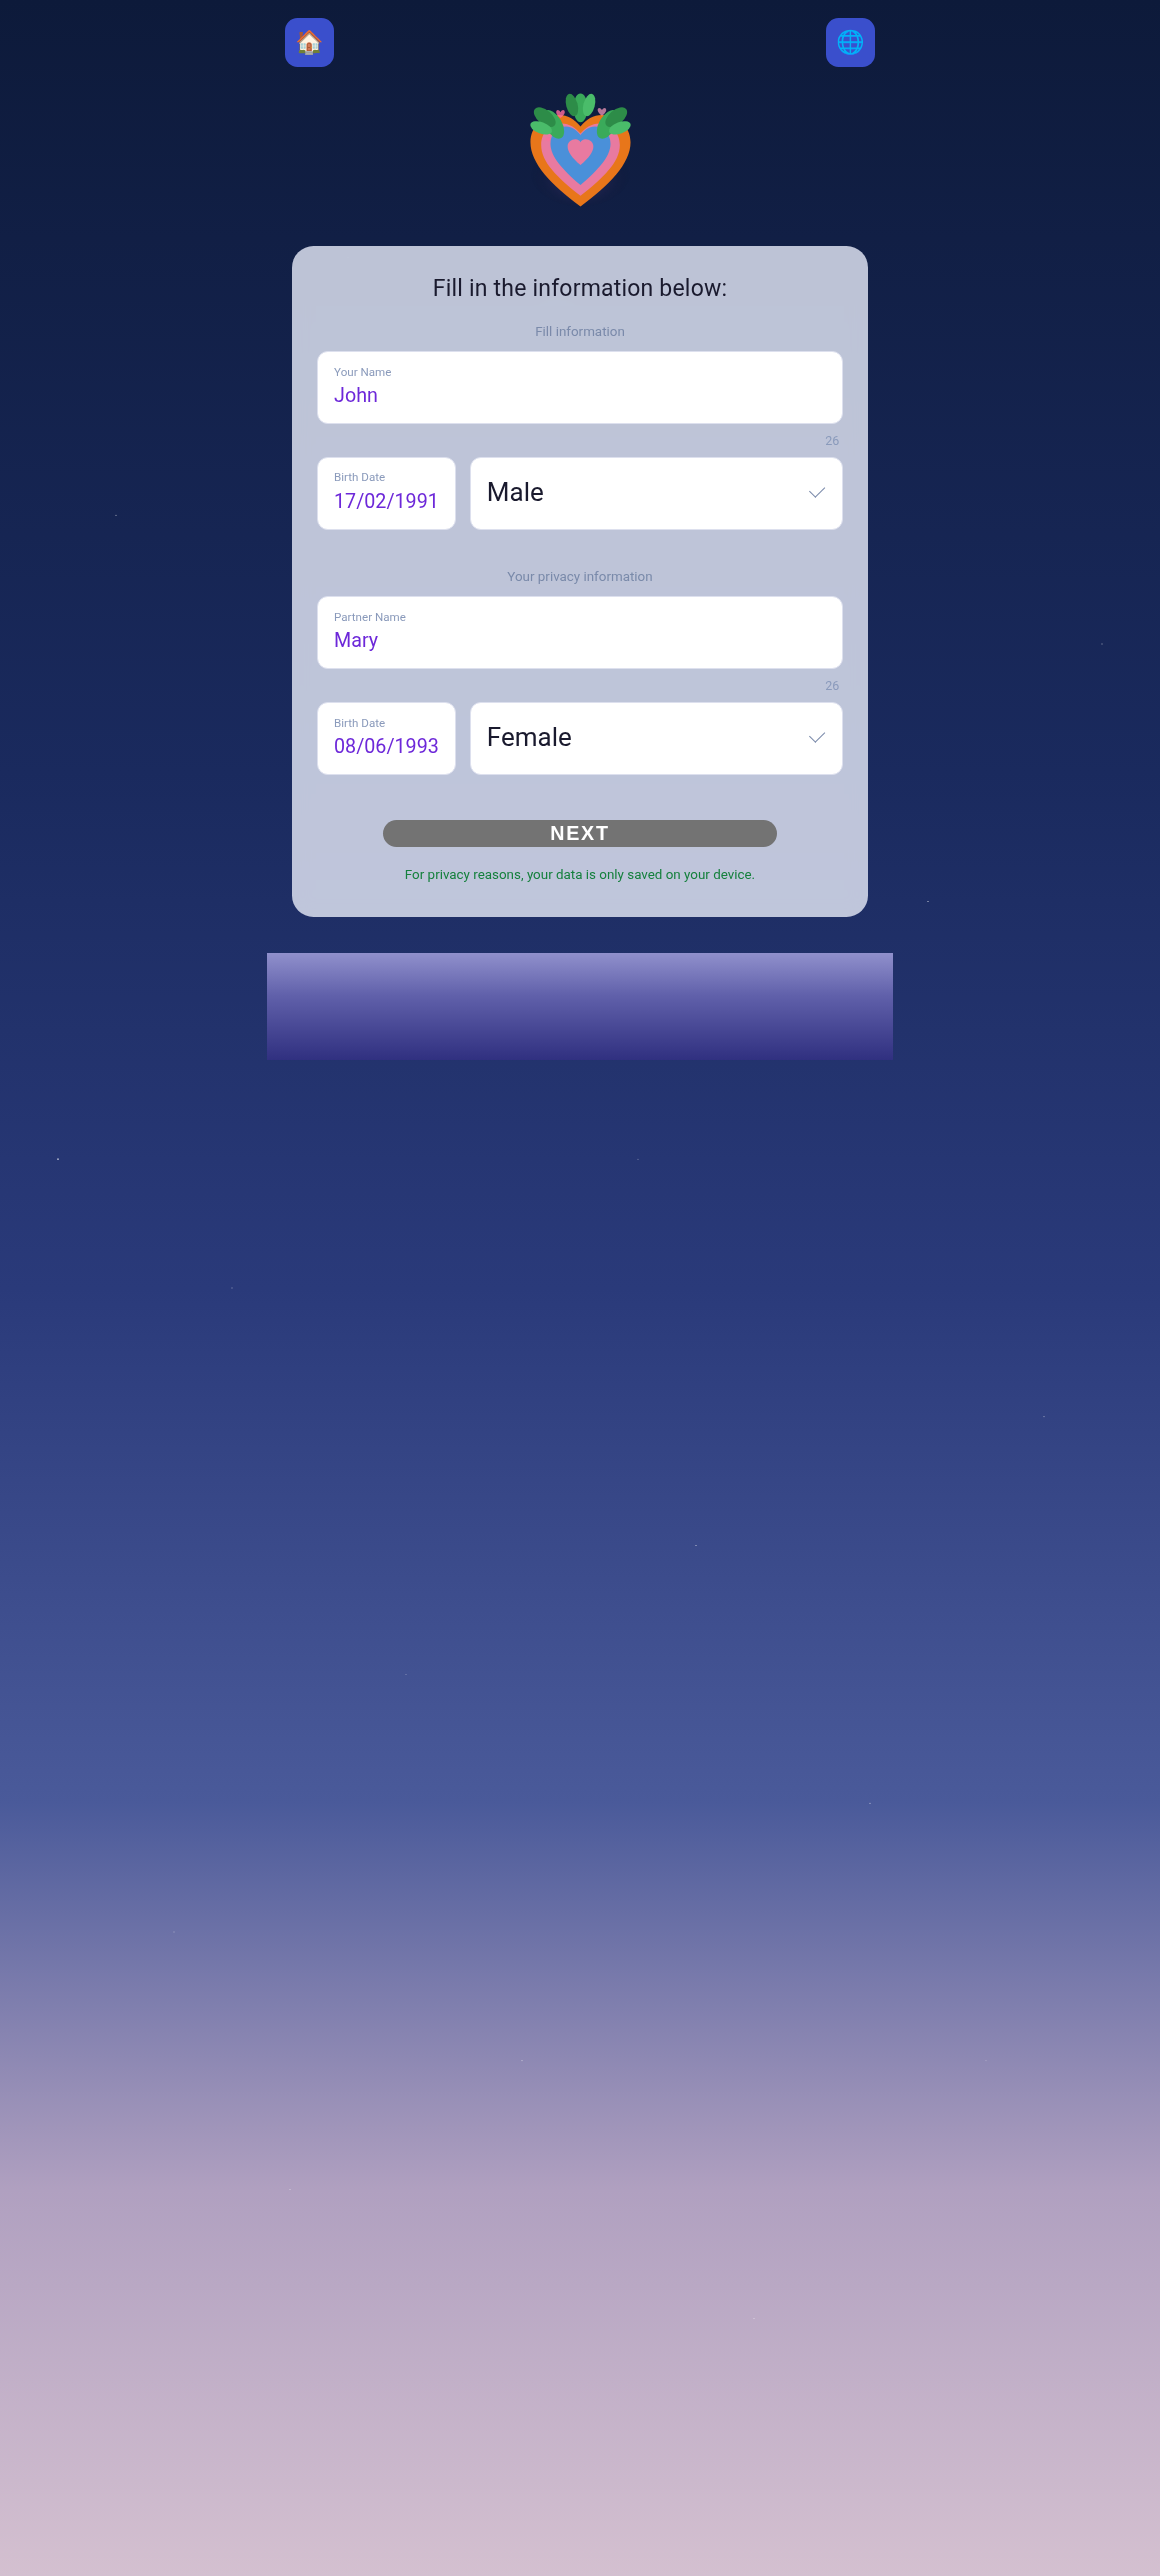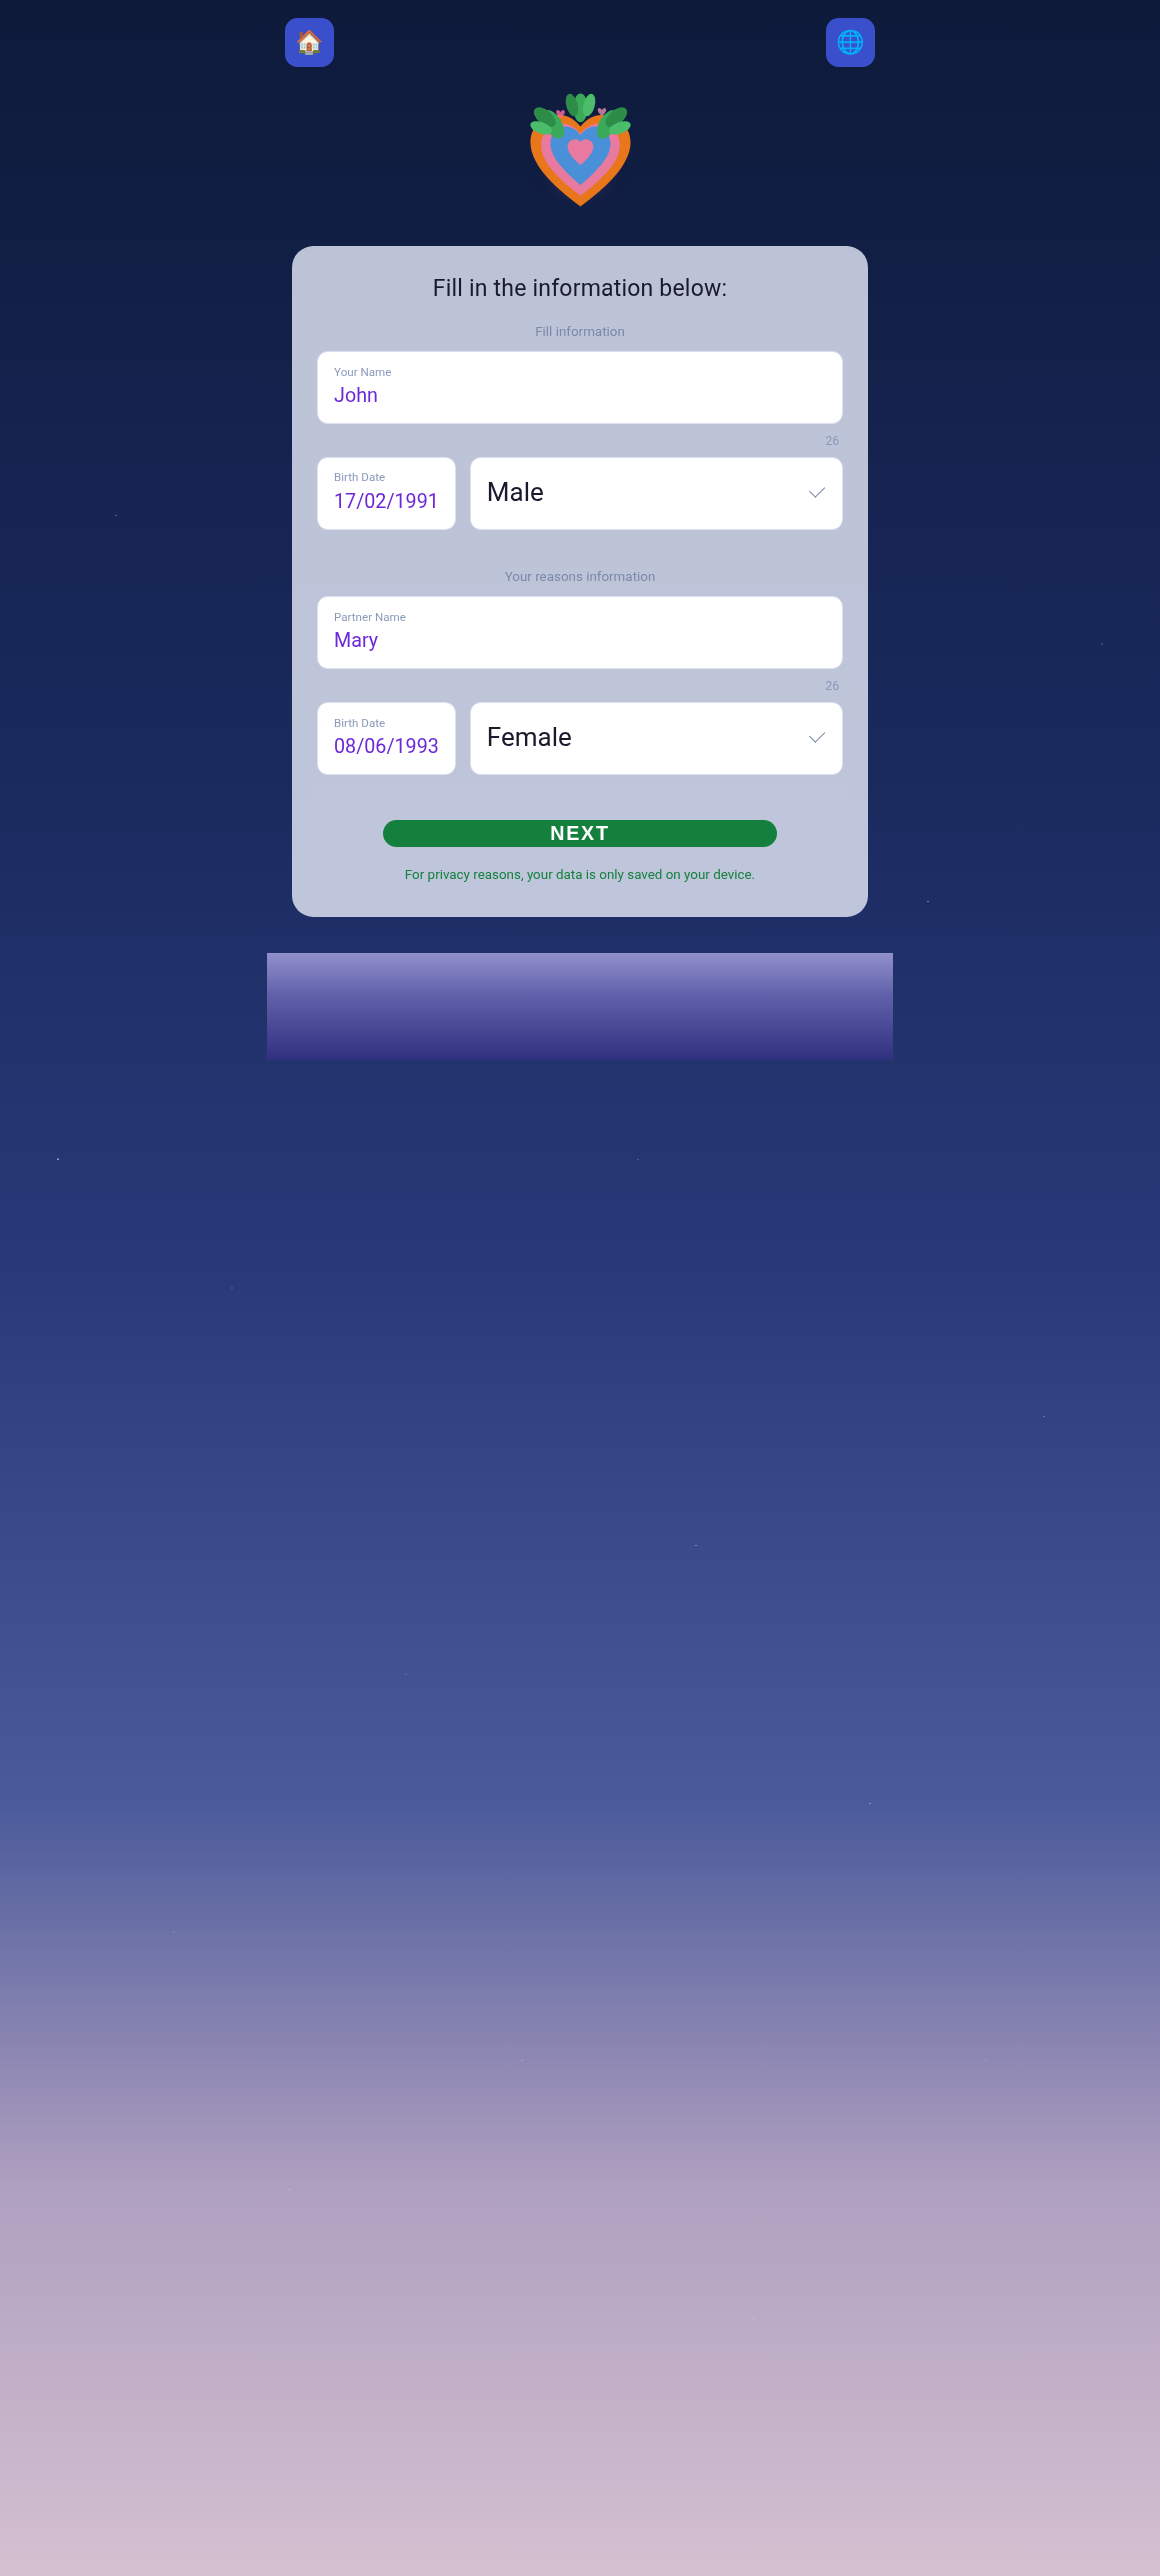--- a/index.html
+++ b/index.html
@@ -194,21 +194,21 @@
       display: inline-block;
     }
 
     .divider-space {
       height: 16px;
     }
 
     
     .next-btn {
       width: 75%;
-      background: #15803d;
+      background: #737373;
       color: white;
       font-size: 19.7px;
       font-weight: 700;
       letter-spacing: 1.8px;
       border: none;
       border-radius: 14px;
       padding: 2px;
       cursor: pointer;
       margin: 21.5px 0 18px;
     }
@@ -305,21 +305,21 @@
         <span class="field-value">17/02/1991</span>
       </div>
       <div class="select-field">
         <span class="select-value">Male</span>
         <span class="chevron-down"></span>
       </div>
     </div>
 
     <div class="divider-space"></div>
 
-    <p class="section-label">Your reasons information</p>
+    <p class="section-label">Your privacy information</p>
 
     <div class="input-field">
       <span class="field-label">Partner Name</span>
       <span class="field-value">Mary</span>
     </div>
 
     <div class="char-count">26</div>
 
     <div class="input-row">
       <div class="input-field">

